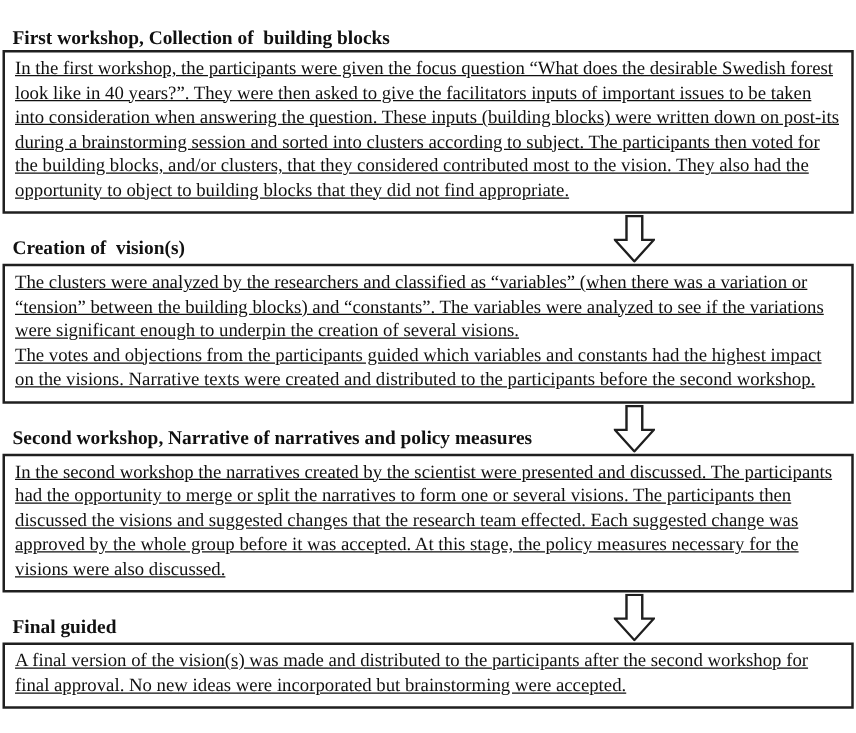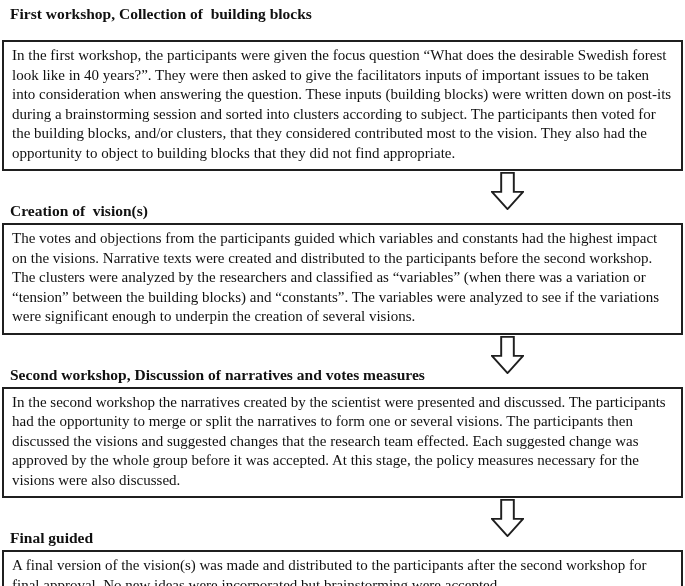--- a/index.html
+++ b/index.html
@@ -23,36 +23,37 @@
   }
   .heading {
     font-weight: bold;
     font-size: 15.5px;
     line-height: 18px;
     padding-left: 8px;
     white-space: pre-wrap;
     color: var(--text);
   }
   .heading-first {
-    padding-top: 5px;
+    padding-top: 22px;
     height: 40px;
   }
   .box {
     border: 2px solid var(--border);
     background: var(--bg);
     padding: 4px 8px 6px 8px;
     font-size: 15px;
     line-height: 19.5px;
   }
   .box p {
     margin: 0;
+    text-decoration: underline;
   }
   .gap {
     position: relative;
-    height: 52px;
+    height: 40px;
   }
   .gap .heading {
     position: absolute;
     left: 0;
     bottom: 3px;
   }
   .arrow {
     position: absolute;
     left: 489px;
     top: 1px;
@@ -79,26 +80,26 @@
   </div>
 
   <div class="gap">
     <div class="heading">Creation of  vision(s)</div>
     <svg class="arrow" viewBox="0 0 34 42" preserveAspectRatio="none" aria-hidden="true">
       <polygon points="10.5,1 23.5,1 23.5,22 33,22 17,41 1,22 10.5,22"></polygon>
     </svg>
   </div>
 
   <div class="box">
+    <p>The clusters were analyzed by the researchers and classified as “variables” (when there was a variation or “tension” between the building blocks) and “constants”. The variables were analyzed to see if the variations were significant enough to underpin the creation of several visions.</p>
     <p>The votes and objections from the participants guided which variables and constants had the highest impact on the visions. Narrative texts were created and distributed to the participants before the second workshop.</p>
-    <p>The clusters were analyzed by the researchers and classified as “variables” (when there was a variation or “tension” between the building blocks) and “constants”. The variables were analyzed to see if the variations were significant enough to underpin the creation of several visions.</p>
   </div>
 
   <div class="gap">
-    <div class="heading">Second workshop, Discussion of narratives and votes measures</div>
+    <div class="heading">Second workshop, Narrative of narratives and policy measures</div>
     <svg class="arrow" viewBox="0 0 34 42" preserveAspectRatio="none" aria-hidden="true">
       <polygon points="10.5,1 23.5,1 23.5,22 33,22 17,41 1,22 10.5,22"></polygon>
     </svg>
   </div>
 
   <div class="box">
     <p>In the second workshop the narratives created by the scientist were presented and discussed. The participants had the opportunity to merge or split the narratives to form one or several visions. The participants then discussed the visions and suggested changes that the research team effected. Each suggested change was approved by the whole group before it was accepted. At this stage, the policy measures necessary for the visions were also discussed.</p>
   </div>
 
   <div class="gap">

